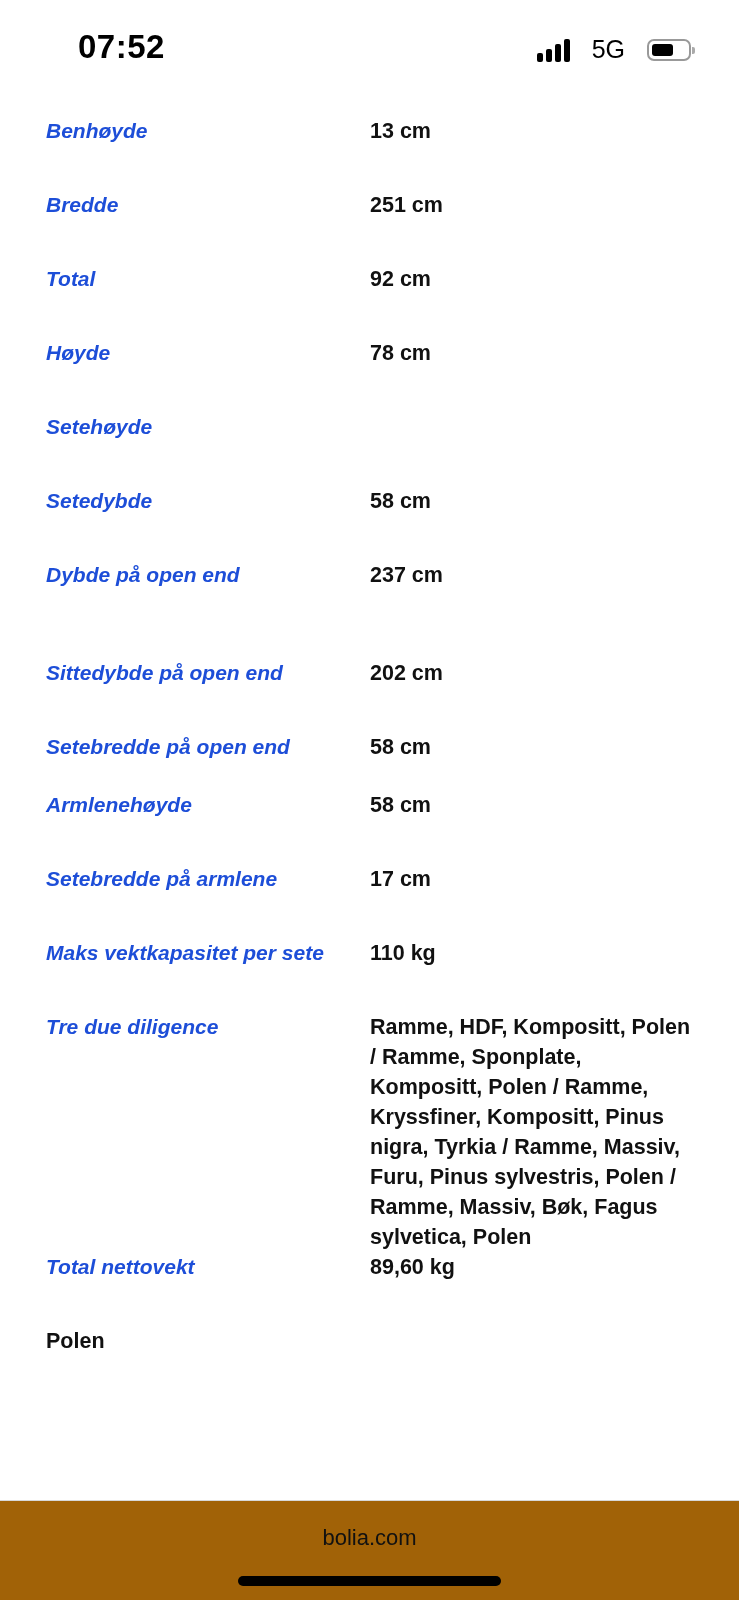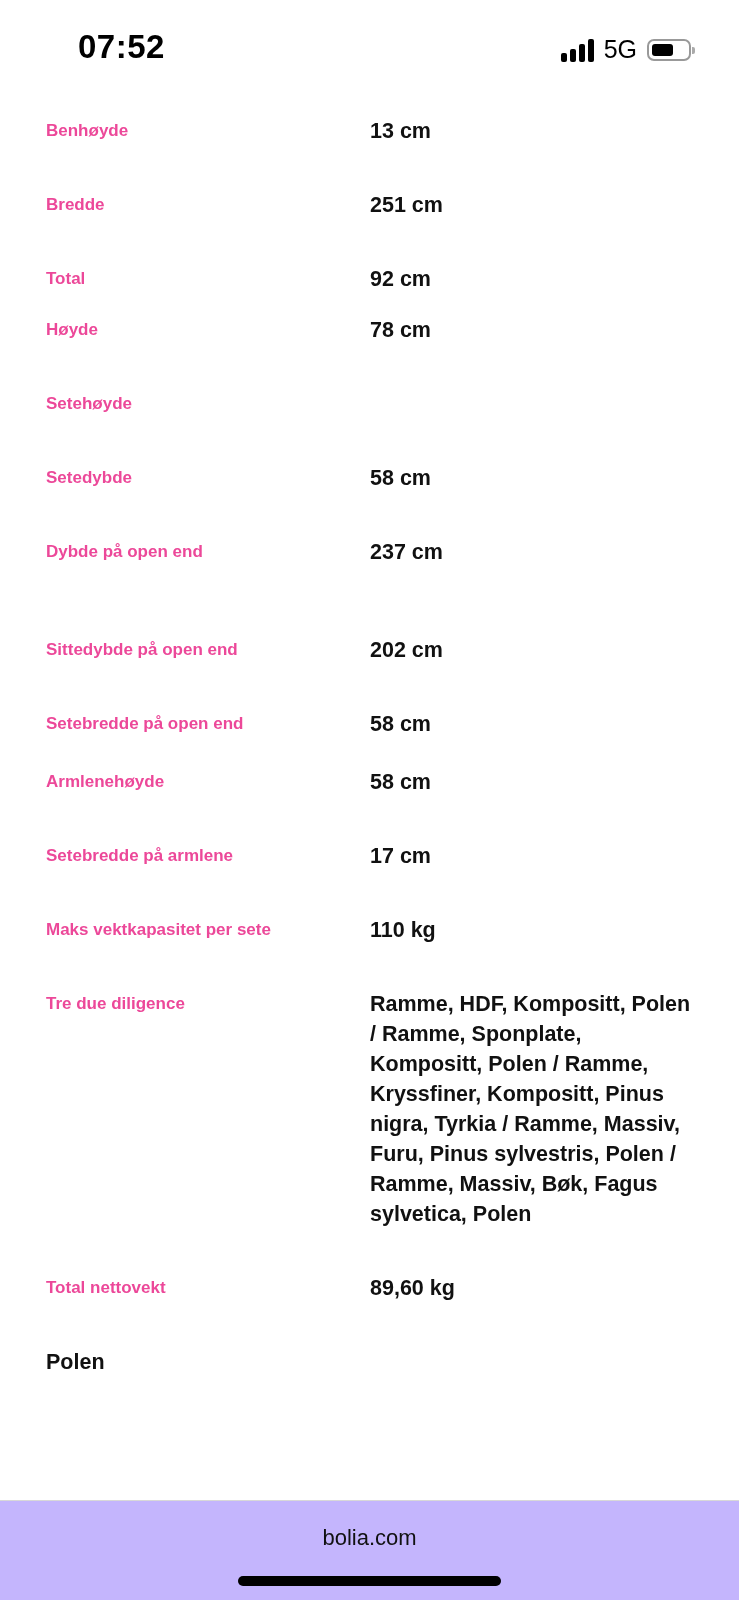--- a/index.html
+++ b/index.html
@@ -1,32 +1,32 @@
 <!DOCTYPE html>
 <html><head>
 <meta charset="utf-8">
 <style>
   html, body { margin: 0; padding: 0; background: #ffffff; }
   body { width: 739px; height: 1600px; position: relative; overflow: hidden; font-family: "Liberation Sans", "DejaVu Sans", sans-serif; color: #111; }
   .status-bar { position: absolute; left: 0; top: 0; width: 739px; height: 100px; }
   .time { position: absolute; left: 78px; top: 28px; font-size: 33px; font-weight: 600; letter-spacing: 0.5px; color: #000; font-family: "Liberation Sans", sans-serif; }
-  .status-right { position: absolute; right: 48px; top: 35px; display: flex; align-items: center; gap: 10px; }
+  .status-right { position: absolute; right: 48px; top: 35px; display: flex; align-items: center; gap: 22px; }
   .signal { display: flex; align-items: flex-end; gap: 3px; height: 24px; }
   .signal span { display: block; width: 6px; background: #000; border-radius: 2px; }
   .net { font-size: 25px; color: #000; font-family: "Liberation Sans", sans-serif; }
   .battery { position: relative; width: 44px; height: 22px; border: 2px solid #999; border-radius: 7px; box-sizing: border-box; }
   .battery .fill { position: absolute; left: 3px; top: 3px; bottom: 3px; width: 21px; background: #000; border-radius: 3px; }
   .battery .nub { position: absolute; right: -6px; top: 6px; width: 3px; height: 7px; background: #aaa; border-radius: 0 2px 2px 0; }
 
   .specs { position: absolute; left: 46px; top: 110px; width: 650px; }
   .row { display: flex; align-items: flex-start; }
-  .label { width: 324px; font-size: 17px; font-weight: 700; line-height: 30px; color: #ec4899; }
+  .label { width: 324px; font-size: 21px; font-weight: 700; line-height: 30px; color: #1d4ed8; font-style: italic; }
   .value { flex: 1; font-size: 21.5px; line-height: 30px; color: #111; font-weight: 700; }
 
-  .footer { position: absolute; left: 0; top: 1500px; width: 739px; height: 100px; background: #c4b5fd; border-top: 1px solid #d8d8d8; }
+  .footer { position: absolute; left: 0; top: 1500px; width: 739px; height: 100px; background: #a16207; border-top: 1px solid #d8d8d8; }
   .url { position: absolute; left: 0; width: 739px; top: 24px; text-align: center; font-size: 22px; color: #111; }
   .home-indicator { position: absolute; left: 238px; top: 75px; width: 263px; height: 10px; background: #000; border-radius: 5px; }
 </style>
 </head>
 <body>
 
 <div class="status-bar">
   <div class="time">07:52</div>
   <div class="status-right">
     <div class="signal">
@@ -49,21 +49,21 @@
     <div class="value">13 cm</div>
   </div>
   <div class="row" style="margin-top:44px">
     <div class="label">Bredde</div>
     <div class="value">251 cm</div>
   </div>
   <div class="row" style="margin-top:44px">
     <div class="label">Total</div>
     <div class="value">92 cm</div>
   </div>
-  <div class="row" style="margin-top:21px">
+  <div class="row" style="margin-top:44px">
     <div class="label">Høyde</div>
     <div class="value">78 cm</div>
   </div>
   <div class="row" style="margin-top:44px">
     <div class="label">Setehøyde</div>
   </div>
   <div class="row" style="margin-top:44px">
     <div class="label">Setedybde</div>
     <div class="value">58 cm</div>
   </div>
@@ -88,21 +88,21 @@
     <div class="value">17 cm</div>
   </div>
   <div class="row" style="margin-top:44px">
     <div class="label" style="padding-right:20px;box-sizing:border-box">Maks vektkapasitet per sete</div>
     <div class="value">110 kg</div>
   </div>
   <div class="row" style="margin-top:44px">
     <div class="label">Tre due diligence</div>
     <div class="value" style="padding-right:4px">Ramme, HDF, Kompositt, Polen / Ramme, Sponplate, Kompositt, Polen / Ramme, Kryssfiner, Kompositt, Pinus nigra, Tyrkia / Ramme, Massiv, Furu, Pinus sylvestris, Polen / Ramme, Massiv, Bøk, Fagus sylvetica, Polen</div>
   </div>
-  <div class="row" style="margin-top:44px">
+  <div class="row" style="">
     <div class="label">Total nettovekt</div>
     <div class="value">89,60 kg</div>
   </div>
   <div class="row" style="margin-top:44px">
     <div class="value">Polen</div>
   </div>
 </div>
 
 <div class="footer">
   <div class="url">bolia.com</div>

